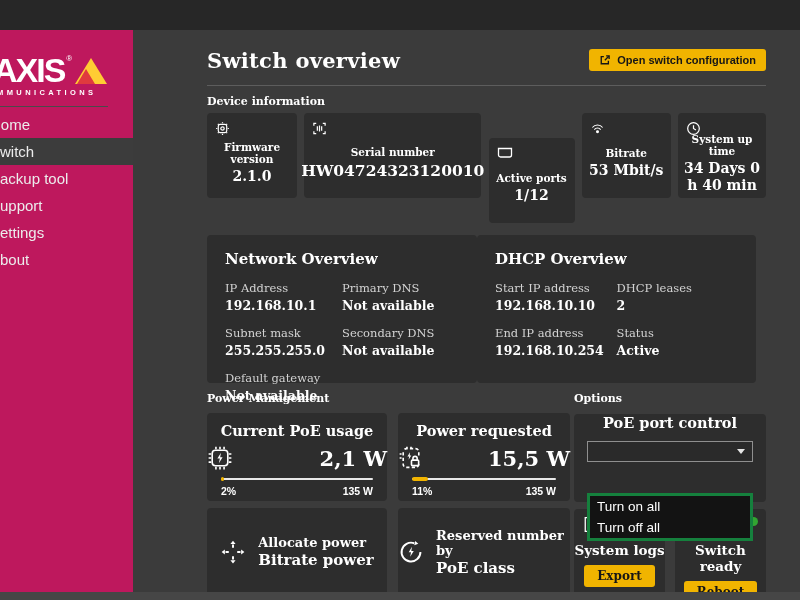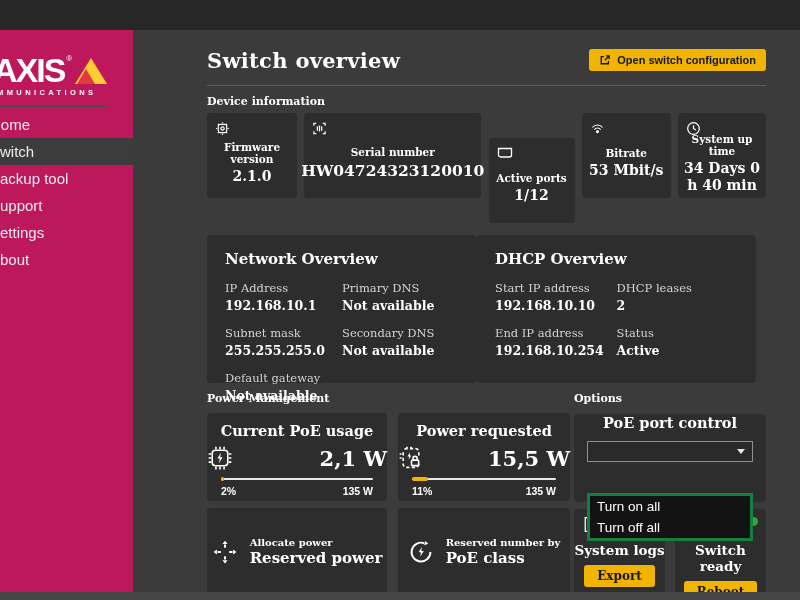--- a/index.html
+++ b/index.html
@@ -65,21 +65,21 @@
   .ptitle { margin-top:9px; text-align:center; font-family:"DejaVu Serif",serif; font-weight:bold; font-size:14.5px; color:#FFF; }
   .pvalrow { display:flex; justify-content:space-between; align-items:center; padding:0 0; margin-top:3px; height:32px; }
   .pval { font-family:"DejaVu Serif",serif; font-weight:bold; font-size:21px; color:#FFF; }
   .bar { position:relative; height:5px; margin:2px 14px 0; }
   .bar-track { position:absolute; top:2px; left:0; right:0; height:2px; background:#E8E8E8; border-radius:1px; }
   .bar-fill { position:absolute; top:1px; left:0; height:4px; min-width:3px; background:#F1B400; border-radius:2px; }
   .pfoot { display:flex; justify-content:space-between; padding:0 14px; margin-top:4px;
     font-size:10.5px; font-weight:bold; color:#FFF; font-family:"Liberation Sans",sans-serif; }
 
   .action-card { display:flex; align-items:center; justify-content:center; gap:12px; cursor:pointer; }
-  .action-text .small { font-family:"DejaVu Serif",serif; font-weight:bold; font-size:10px; color:#FFF; }
+  .action-text .small { font-family:"DejaVu Serif",serif; font-weight:bold; font-size:13px; color:#FFF; }
   .action-text .big { font-family:"DejaVu Serif",serif; font-weight:bold; font-size:15px; color:#FFF; margin-top:1px; }
 
   
   .ocard { position:relative; height:88px; background:#2D2D2D; border-radius:4px; margin-top:8px; }
   .select { margin:10px 13px 0; height:21px; background:#2A2A2A; border:1px solid #8F8F8F; display:flex;
     align-items:center; justify-content:space-between; padding:0 7px; cursor:pointer; }
   .sel-value { font-size:12px; color:#FFF; min-height:12px; }
   .chev { width:0; height:0; border-left:4px solid transparent; border-right:4px solid transparent; border-top:5px solid #E6E6E6; }
   .dropdown { position:absolute; top:55px; left:13px; right:13px; background:#131313; border:3px solid #15803d; z-index:10;margin-top:24px; }
   .opt { height:21px; line-height:21px; padding:0 7px; color:#FFF; font-size:13.5px; cursor:pointer; }
@@ -297,21 +297,21 @@
           <div class="cards-row" style="margin-top:7px;">
             <div class="pcard wA action-card">
               <span>
                 <svg width="26" height="26" viewBox="0 0 16 16" fill="none" stroke="#fff" stroke-width="1.2">
                   <path d="M8 3.4v2M8 10.6v2M3.4 8h2M10.6 8h2"></path>
                   <path d="M8 1l-1.6 2h3.2zM8 15l-1.6-2h3.2zM1 8l2-1.6v3.2zM15 8l-2-1.6v3.2z" fill="#fff" stroke="none"></path>
                 </svg>
               </span>
               <div class="action-text">
                 <div class="small">Allocate power</div>
-                <div class="big">Reserved power</div>
+                <div class="big">Bitrate power</div>
               </div>
             </div>
             <div class="pcard wB action-card">
               <span>
                 <svg width="26" height="26" viewBox="0 0 16 16" fill="none" stroke="#fff" stroke-width="1.2">
                   <path d="M13.8 8A5.8 5.8 0 1 1 10 2.6"></path>
                   <path d="M10.6 1.2l-.6 2.6 2.5-.9z" fill="#fff" stroke="none"></path>
                   <path d="M8.6 4.8L6.6 8.1h1.4L7.5 10.9l2.2-3.5H8.2z" fill="#fff" stroke="none"></path>
                 </svg>
               </span>

